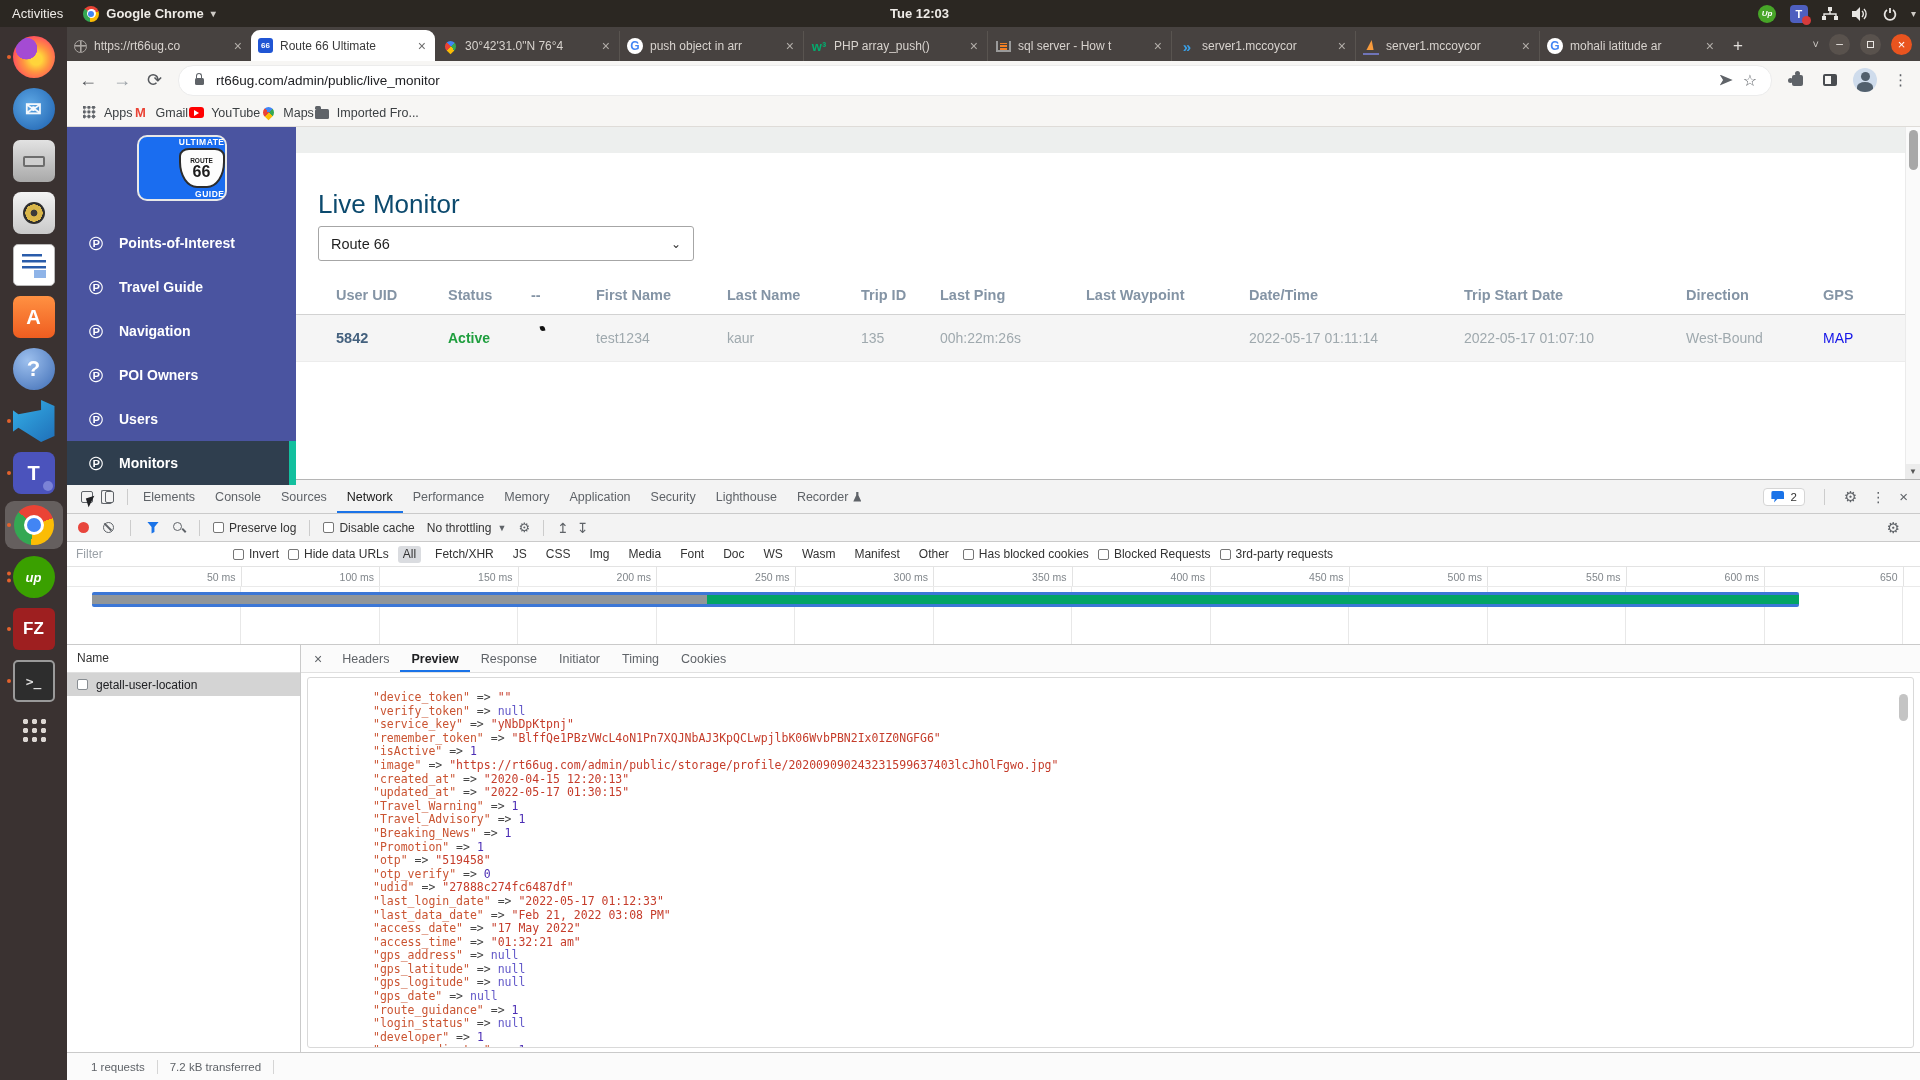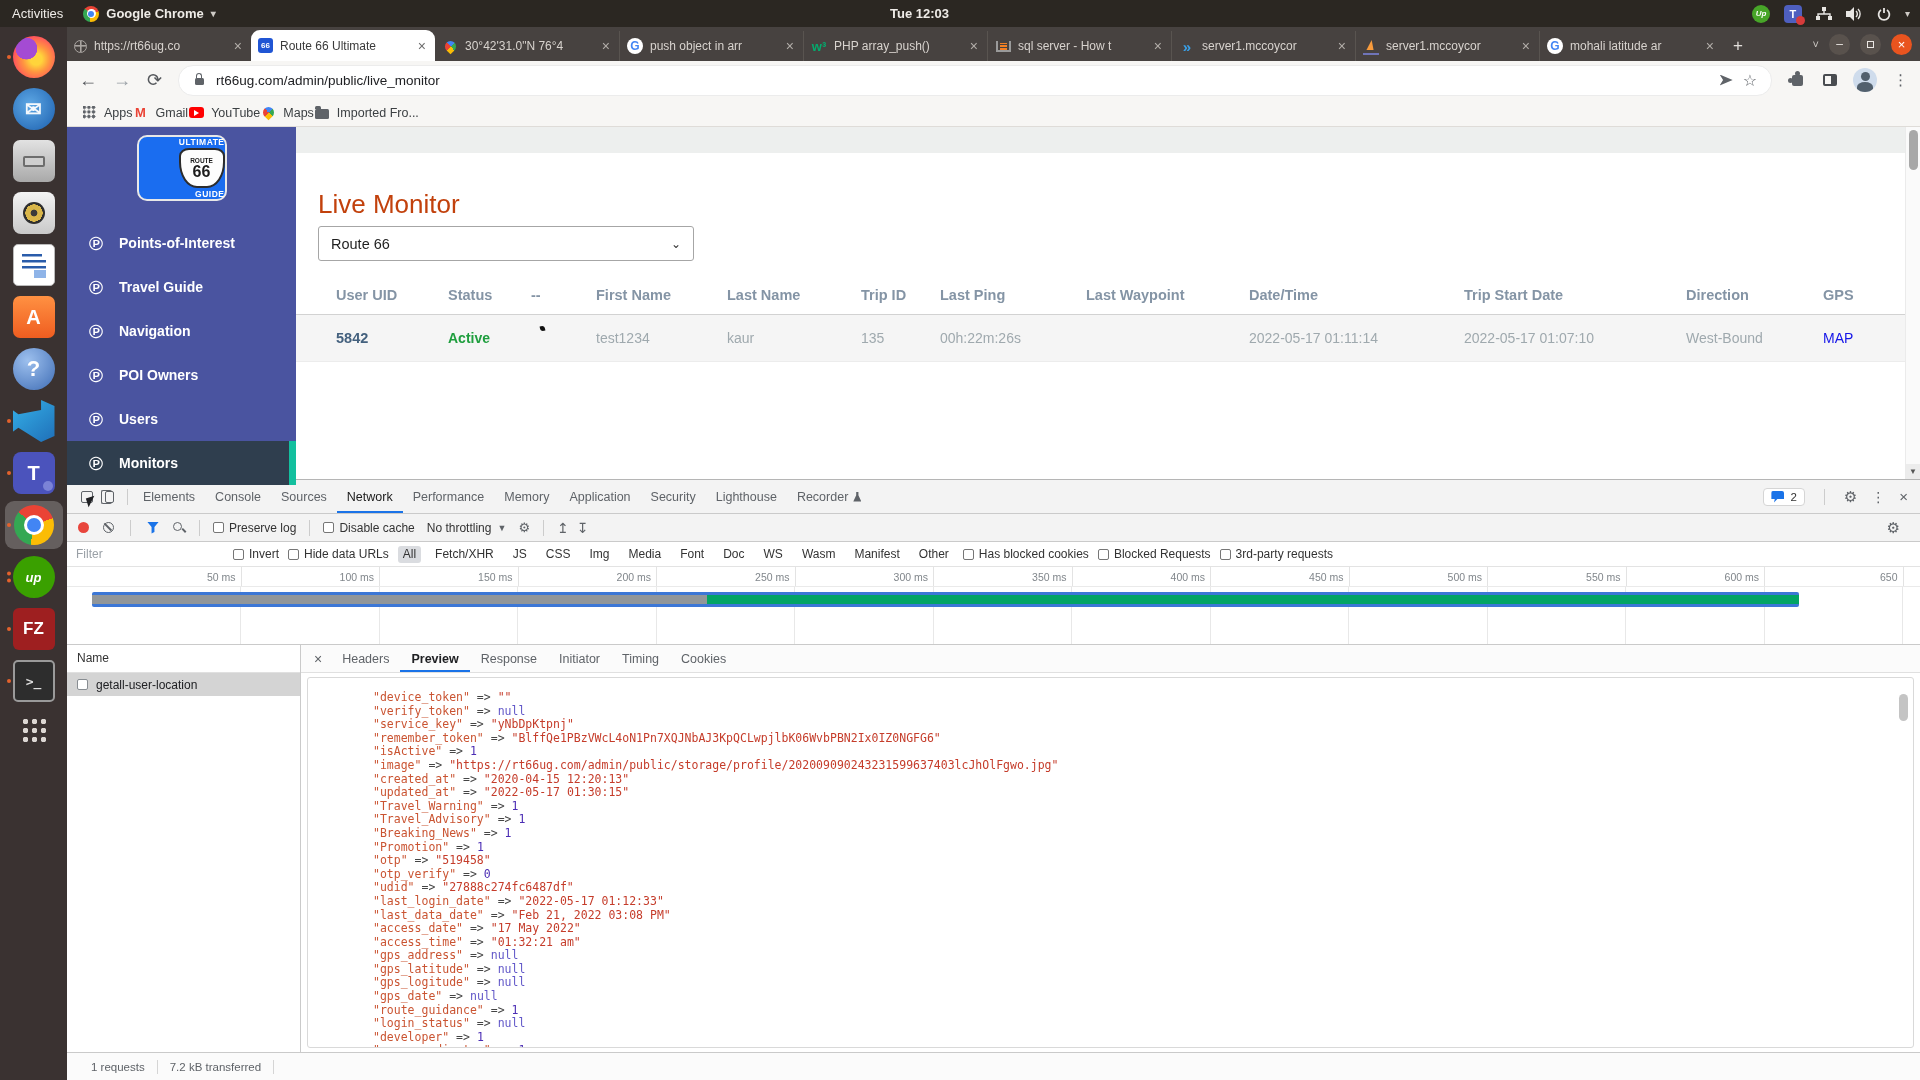--- a/index.html
+++ b/index.html
@@ -4,21 +4,21 @@
 <style>
   html,body{margin:0;padding:0;background:#000}
   .screen{position:relative;width:1920px;height:1080px;overflow:hidden;background:#fff;
           font-family:"Liberation Sans",sans-serif;-webkit-font-smoothing:antialiased}
   
   .topbar{position:absolute;left:0;top:0;right:0;height:27px;background:#2b2722;color:#efece8;
           display:flex;align-items:center;font-size:13px;z-index:50}
   .tb-left{display:flex;align-items:center;gap:20px;margin-left:12px}
   .tb-appmenu{display:flex;align-items:center;gap:7px;font-weight:700}
   .tb-clock{position:absolute;left:890px;font-weight:700}
-  .tb-right{margin-left:auto;display:flex;align-items:center;gap:14px;margin-right:10px}
+  .tb-right{margin-left:auto;display:flex;align-items:center;gap:14px;margin-right:4px}
   .cl{position:relative;width:16px;height:16px;border-radius:50%;
       background:conic-gradient(from -50deg,#ea4335 0 120deg,#fbbc05 0 240deg,#34a853 0 360deg)}
   .cl i{position:absolute;left:50%;top:50%;width:9px;height:9px;margin:-4.5px;background:#fff;border-radius:50%}
   .cl i:after{content:'';position:absolute;left:1.5px;top:1.5px;width:6px;height:6px;background:#4285f4;border-radius:50%}
   .tray-up{width:18px;height:18px;border-radius:50%;background:#47a528;color:#fff;font-size:8px;font-weight:700;
            font-style:italic;display:flex;align-items:center;justify-content:center}
   .tray-teams{position:relative;width:18px;height:18px;border-radius:4px;background:#4e5fbf;color:#fff;font-size:11px;
               font-weight:700;display:flex;align-items:center;justify-content:center}
   .tray-teams i{position:absolute;right:-3px;bottom:-2px;width:9px;height:9px;border-radius:50%;background:#d63b3b}
   .tb-chev{font-size:10px;color:#cfcbc6}
@@ -145,21 +145,21 @@
   .logo .l-shield{width:46px;height:40px;background:#fdfdfd;border-radius:10px 10px 18px 18px/8px 8px 26px 26px;
         display:flex;flex-direction:column;align-items:center;justify-content:center;color:#1c1c1c;border:2px solid #2c2c2c;box-sizing:border-box}
   .logo .l-route{font-size:6.5px;font-weight:700}
   .logo .l-66{font-size:16px;font-weight:700;line-height:1}
   .side-item{display:flex;align-items:center;gap:16px;padding:12.5px 0 12.5px 22px;font-size:14px;font-weight:700}
   .p-icon{font-size:19px;line-height:1}
   .side-item.active{background:#2f3e4e;position:relative}
   .side-item.active:after{content:'';position:absolute;right:0;top:0;bottom:0;width:7px;background:#13bf9e}
   .main{flex:1;min-width:0;background:#fff}
   .main-strip{height:26px;background:#edefee}
-  .lm-title{margin:36px 0 0 22px;font-size:26px;color:#c2410c;font-weight:400}
+  .lm-title{margin:36px 0 0 22px;font-size:26px;color:#0c4a6e;font-weight:400}
   .route-select{margin:6px 0 0 22px;width:376px;height:35px;box-sizing:border-box;border:1px solid #a6a6a6;
         border-radius:3px;background:#fff;display:flex;align-items:center;justify-content:space-between;
         padding:0 12px;font-size:14.5px;color:#1f1f1f}
   .rs-chev{font-size:12px;color:#333}
   .lm-head,.lm-row{display:grid;grid-template-columns:112px 83px 65px 131px 134px 79px 146px 163px 215px 222px 137px 1fr;
         padding-left:40px;align-items:center}
   .lm-table{margin-top:15px}
   .lm-head{height:38px;color:#8494a5;font-weight:700;font-size:14.5px;border-bottom:1px solid #d2d2d2}
   .lm-row{height:46px;background:#f5f5f5;color:#9fa9ae;font-size:14px;border-bottom:1px solid #ececec}
   .c-uid{color:#44617e;font-weight:700;font-size:14.5px}

